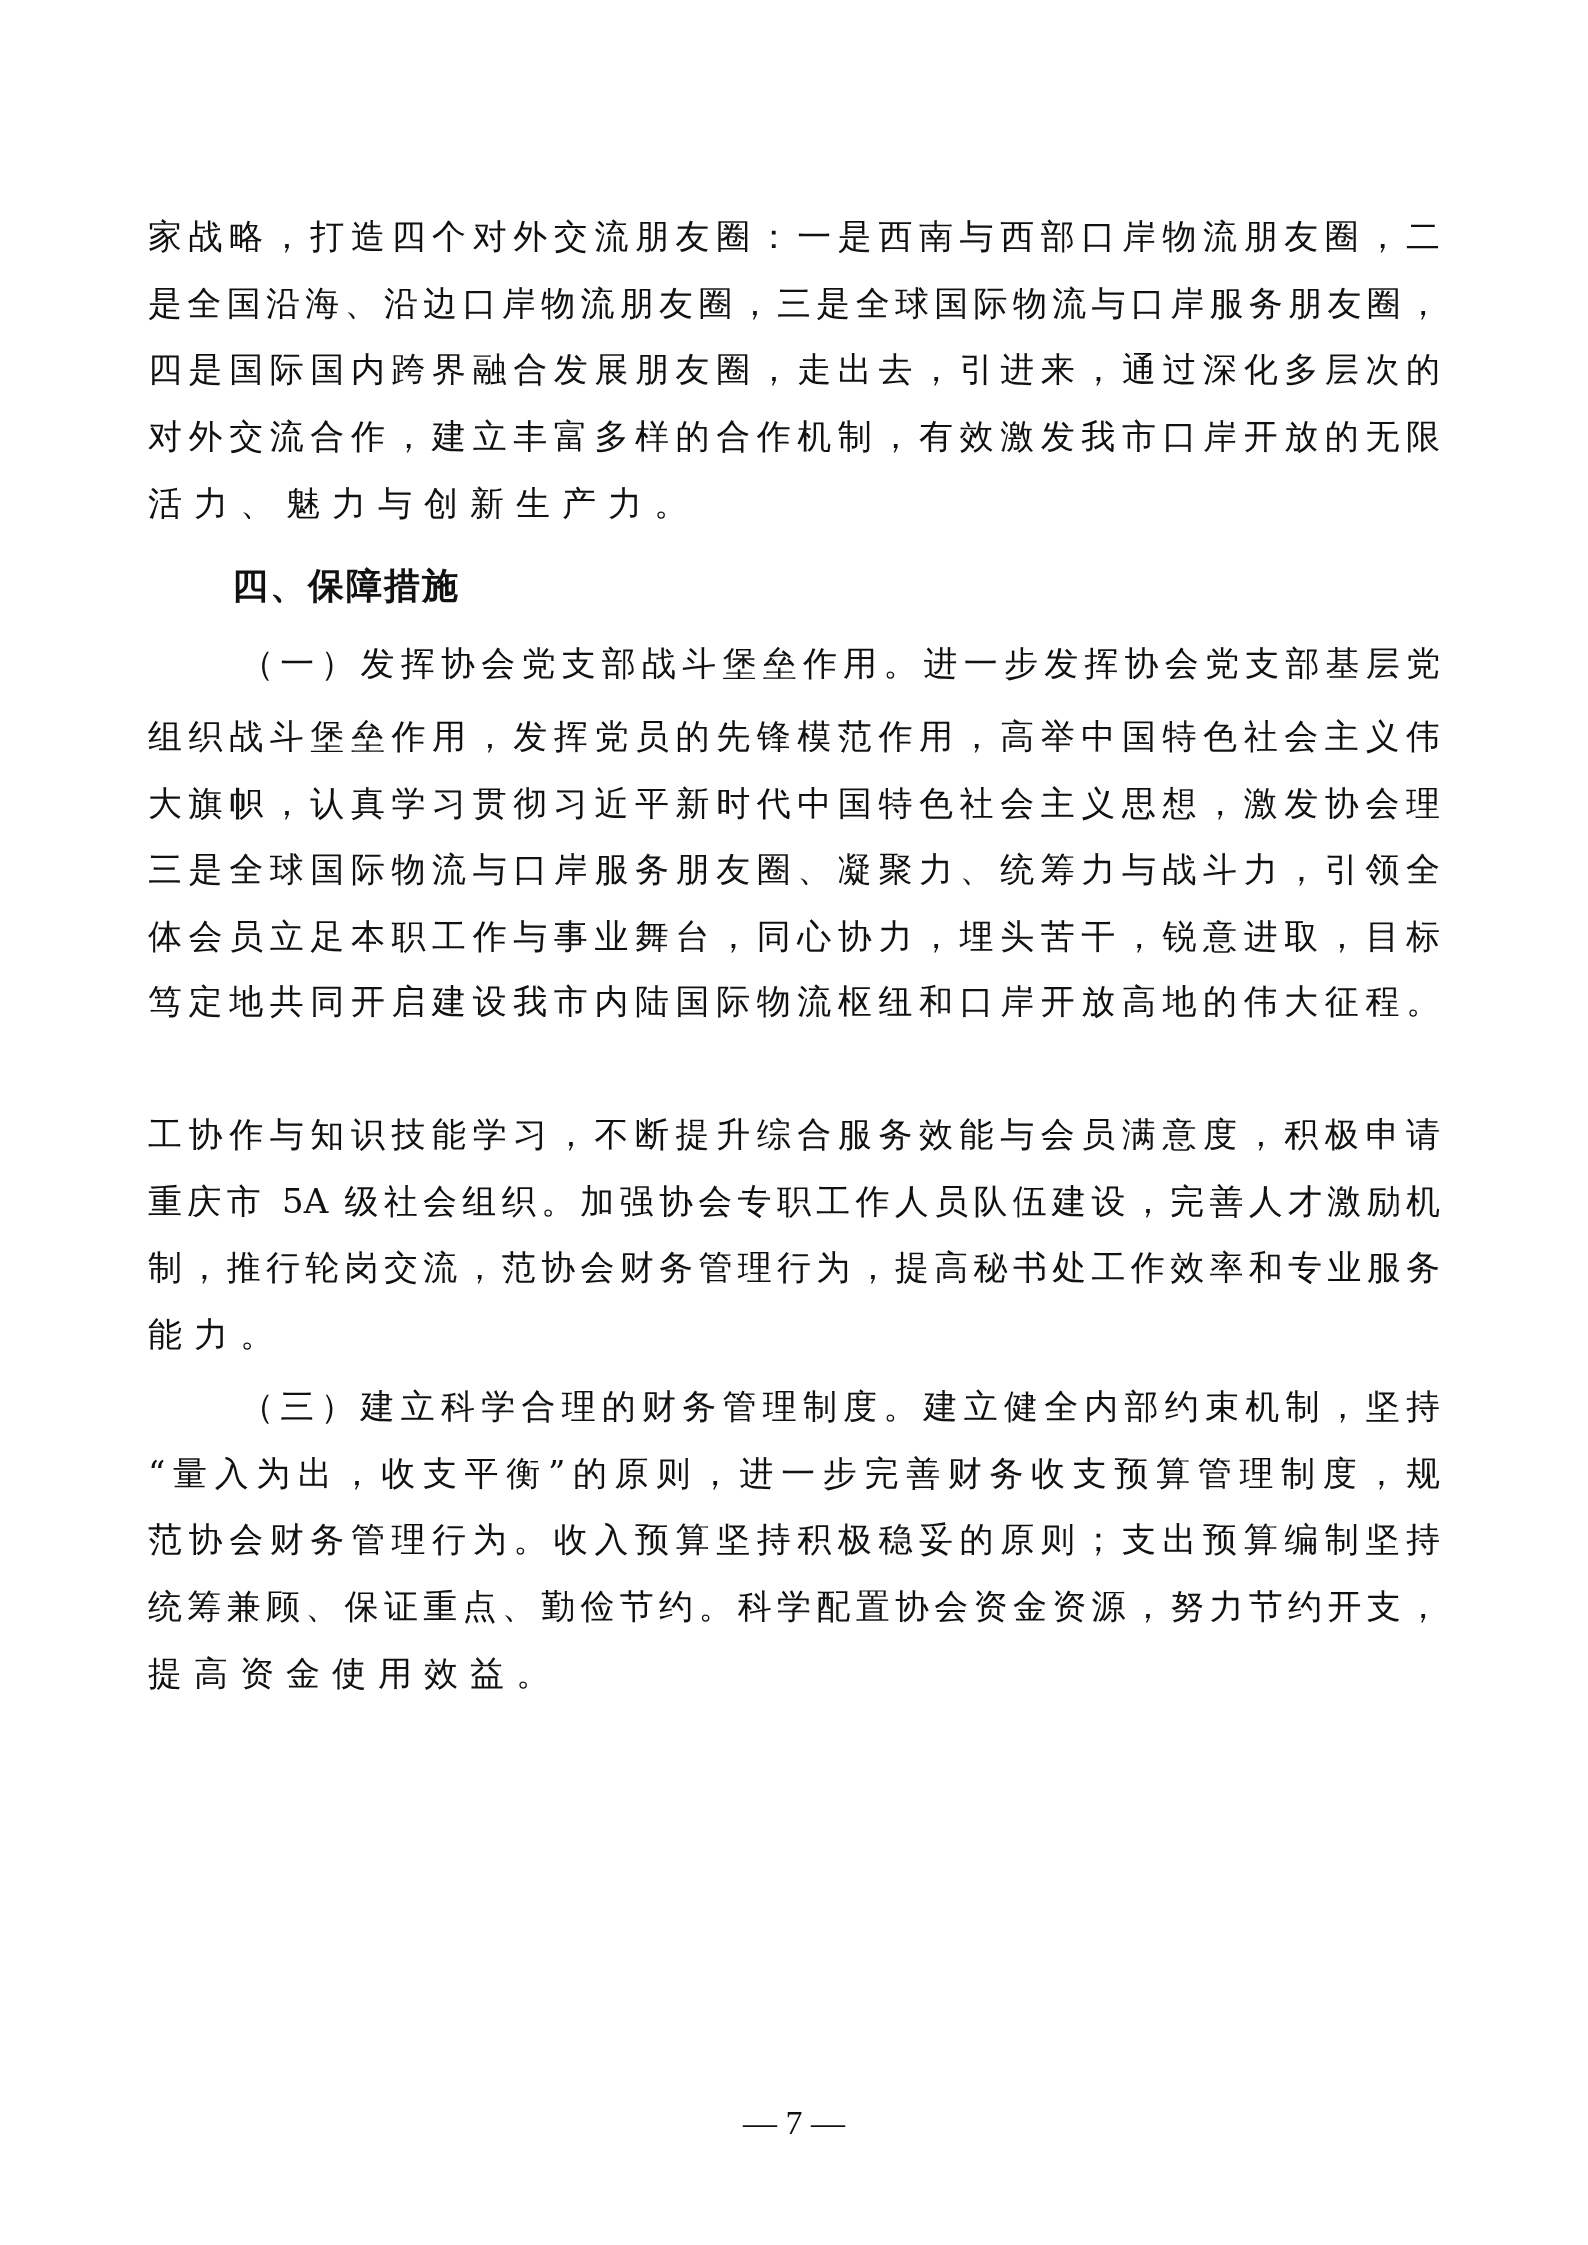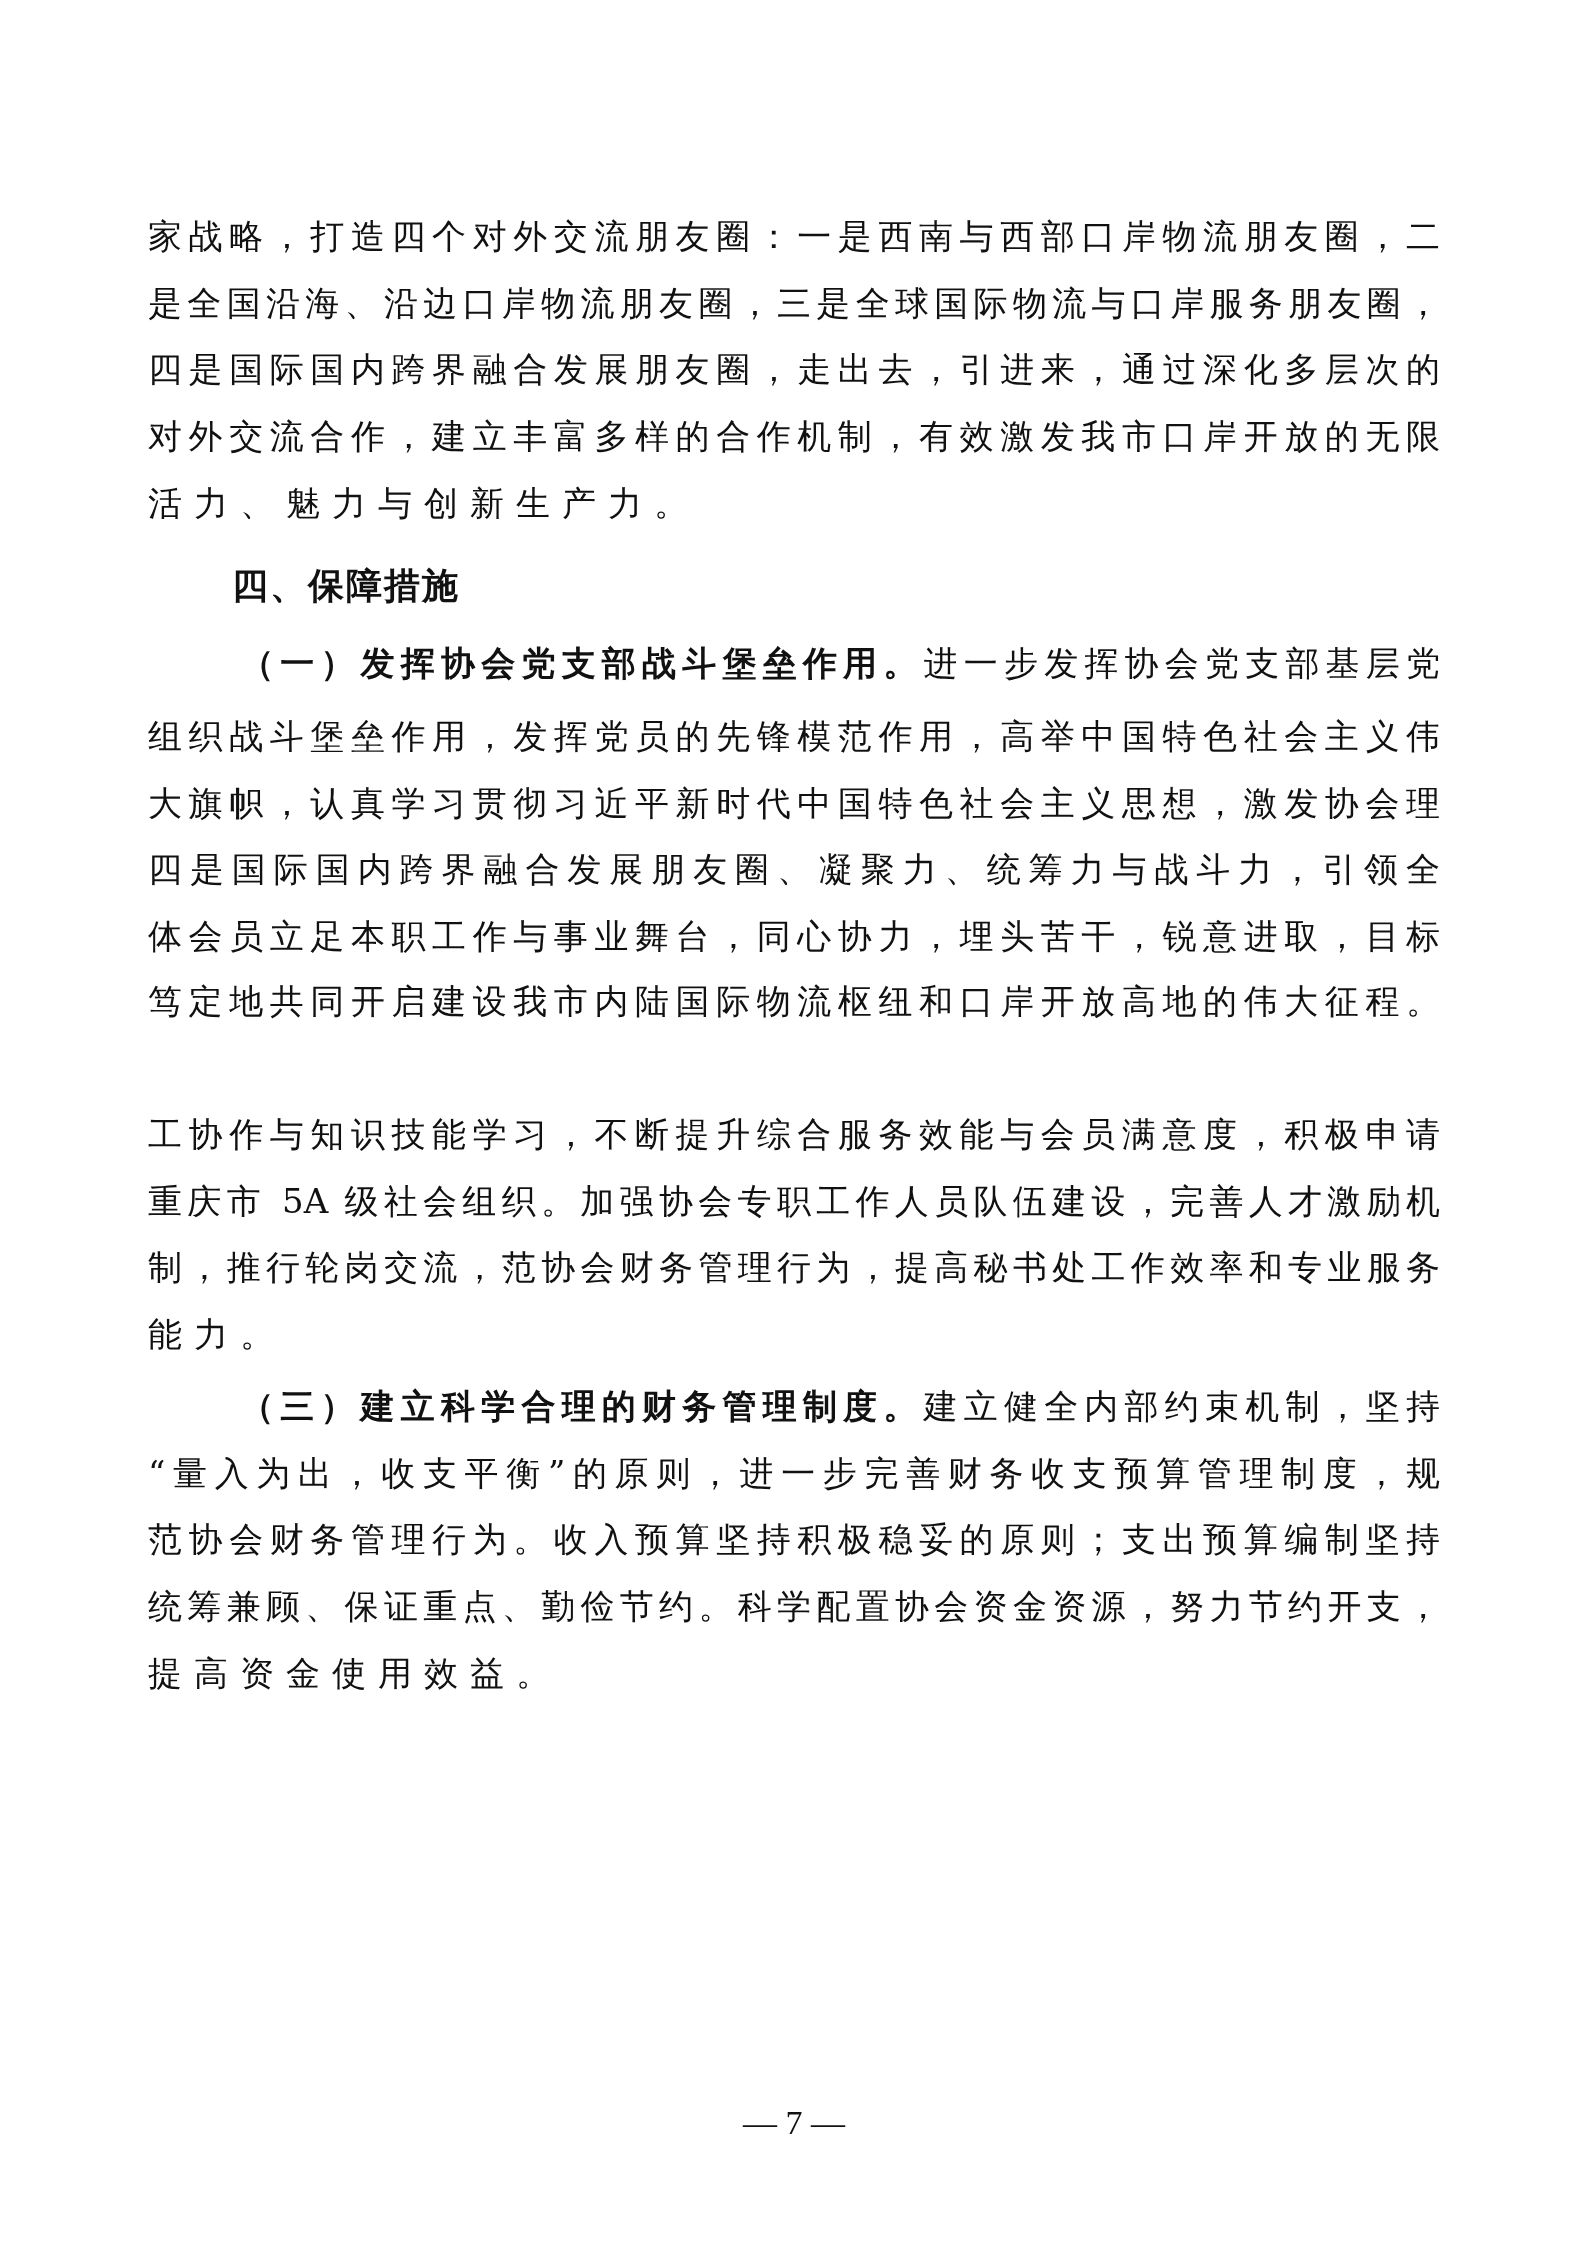--- a/index.html
+++ b/index.html
@@ -48,21 +48,21 @@
       position: absolute;
       left: 232px;
       height: 46px;
       line-height: 46px;
       font-size: 36px;
       font-weight: bold;
       font-family: "DejaVu Sans", "Liberation Sans", sans-serif;
       letter-spacing: 2px;
     }
     .bold {
-      font-weight: bold;
+      font-weight: normal;
       font-family: "DejaVu Sans", "Liberation Sans", sans-serif;
     }
     .page-number {
       position: absolute;
       left: 694px;
       top: 2084px;
       width: 200px;
       text-align: center;
       font-size: 34px;
       line-height: 46px;
@@ -79,21 +79,21 @@
   <div class="line" style="top:264px">是全国沿海、沿边口岸物流朋友圈，三是全球国际物流与口岸服务朋友圈，</div>
   <div class="line" style="top:330px">四是国际国内跨界融合发展朋友圈，走出去，引进来，通过深化多层次的</div>
   <div class="line" style="top:397px">对外交流合作，建立丰富多样的合作机制，有效激发我市口岸开放的无限</div>
   <div class="line last" style="top:464px">活力、魅力与创新生产力。</div>
 
   <div class="heading" style="top:547px">四、保障措施</div>
 
   <div class="line indent" style="top:624px"><span class="bold">（一）发挥协会党支部战斗堡垒作用。</span><span>进一步发挥协会党支部基层党</span></div>
   <div class="line" style="top:697px">组织战斗堡垒作用，发挥党员的先锋模范作用，高举中国特色社会主义伟</div>
   <div class="line" style="top:764px">大旗帜，认真学习贯彻习近平新时代中国特色社会主义思想，激发协会理</div>
-  <div class="line" style="top:830px">四是国际国内跨界融合发展朋友圈、凝聚力、统筹力与战斗力，引领全</div>
+  <div class="line" style="top:830px">三是全球国际物流与口岸服务朋友圈、凝聚力、统筹力与战斗力，引领全</div>
   <div class="line" style="top:897px">体会员立足本职工作与事业舞台，同心协力，埋头苦干，锐意进取，目标</div>
   <div class="line" style="top:962px">笃定地共同开启建设我市内陆国际物流枢纽和口岸开放高地的伟大征程。</div>
 
   <div class="line" style="top:1095px">工协作与知识技能学习，不断提升综合服务效能与会员满意度，积极申请</div>
   <div class="line" style="top:1162px">重庆市 5A 级社会组织。加强协会专职工作人员队伍建设，完善人才激励机</div>
   <div class="line" style="top:1228px">制，推行轮岗交流，范协会财务管理行为，提高秘书处工作效率和专业服务</div>
   <div class="line last" style="top:1295px">能力。</div>
 
   <div class="line indent" style="top:1367px"><span class="bold">（三）建立科学合理的财务管理制度。</span><span>建立健全内部约束机制，坚持</span></div>
   <div class="line" style="top:1434px">“量入为出，收支平衡”的原则，进一步完善财务收支预算管理制度，规</div>

